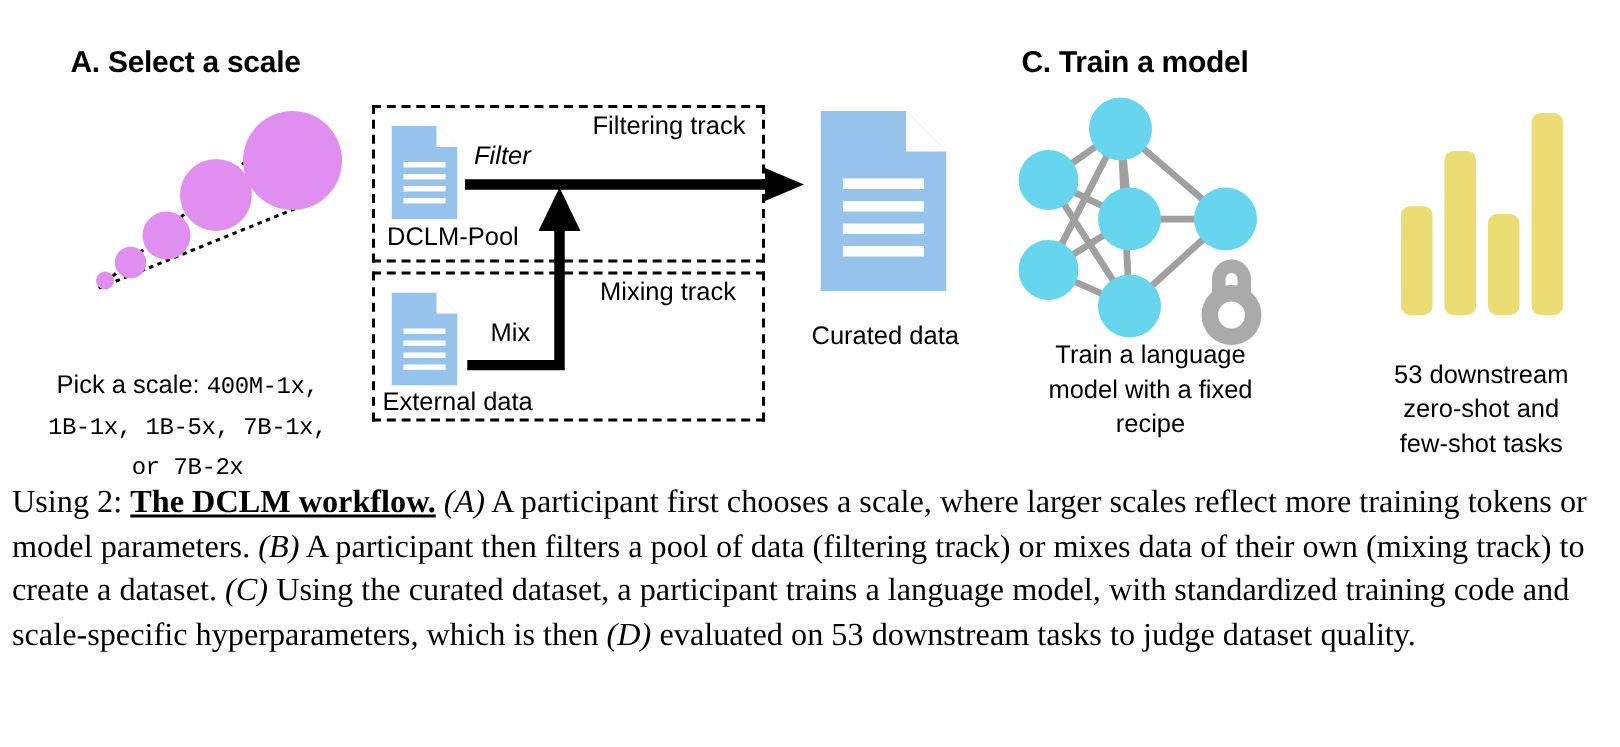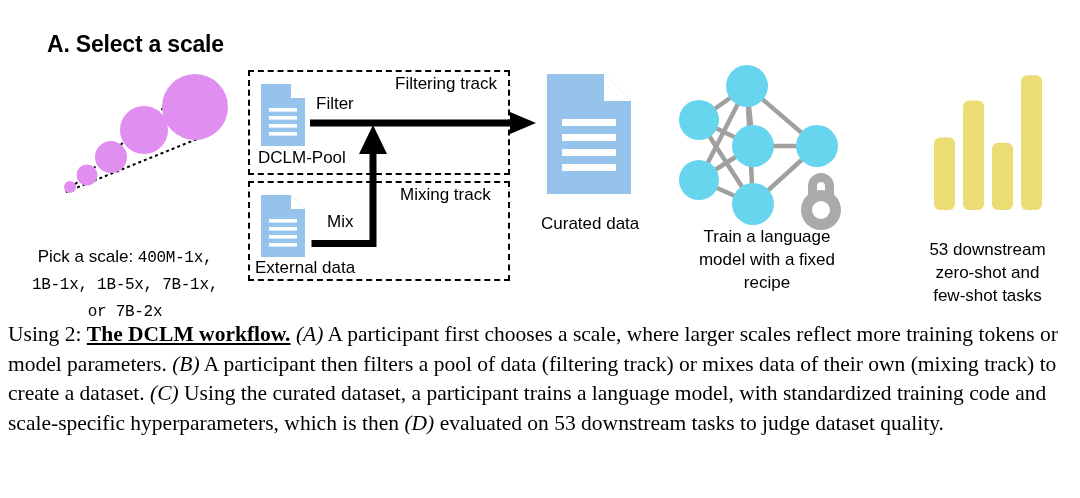--- a/index.html
+++ b/index.html
@@ -1,19 +1,19 @@
 <!DOCTYPE html>
 <html><head>
 <meta charset="utf-8">
 <style>
   html,body{margin:0;padding:0;background:#ffffff;}
   body{width:1080px;height:498px;font-family:"Liberation Sans",sans-serif;color:#000;overflow:hidden;}
   #fig{position:relative;width:1080px;height:498px;}
 
-  .panel-title{position:absolute;font-weight:bold;font-size:23px;letter-spacing:-0.2px;white-space:nowrap;}
+  .panel-title{position:absolute;font-weight:bold;font-size:20px;letter-spacing:-0.2px;white-space:nowrap;}
 
   .caption-txt{position:absolute;left:8px;top:320px;width:1064px;
     font-family:"Liberation Serif",serif;font-size:21.5px;line-height:29.5px;text-align:left;}
   .caption-txt b{font-weight:bold;text-decoration:underline;}
   .caption-txt i{font-style:italic;}
 
   .sub-label{position:absolute;font-size:17px;line-height:23px;text-align:center;white-space:pre-line;}
 
   .mono{font-family:"Liberation Mono",monospace;font-size:16px;letter-spacing:-0.3px;}
 
@@ -65,21 +65,21 @@
       <path d="M0 0 H30 L44 14 V62 H0 Z" fill="#96c3ec"></path>
       <path d="M30 0 L44 14 H30 Z" fill="#ffffff"></path>
       <rect x="8" y="24" width="28" height="3.6" fill="#ffffff"></rect>
       <rect x="8" y="32" width="28" height="3.6" fill="#ffffff"></rect>
       <rect x="8" y="40" width="28" height="3.6" fill="#ffffff"></rect>
       <rect x="8" y="48" width="28" height="3.6" fill="#ffffff"></rect>
     </svg>
   </div>
   <div class="doc-lbl" style="left:258px;top:148px;">DCLM-Pool</div>
 
-  <div class="arrow-lbl" style="left:316px;top:94px;">Filter</div>
+  <div class="arrow-lbl" style="left:316px;top:94px;font-style:italic;">Filter</div>
 
   <div class="abs" style="left:310px;top:110px;">
     <svg width="226" height="26" viewBox="0 0 226 26">
       <line x1="0" y1="13" x2="204" y2="13" stroke="#000" stroke-width="7"></line>
       <polygon points="200,2 226,13 200,24" fill="#000"></polygon>
     </svg>
   </div>
 
   <div class="abs" style="left:261px;top:195px;">
     <svg width="44" height="62" viewBox="0 0 44 62">
@@ -107,20 +107,21 @@
       <path d="M0 0 H57 L84 27 V120 H0 Z" fill="#96c3ec"></path>
       <path d="M57 0 L84 27 H57 Z" fill="#ffffff"></path>
       <rect x="15" y="45" width="54" height="7" fill="#ffffff"></rect>
       <rect x="15" y="60" width="54" height="7" fill="#ffffff"></rect>
       <rect x="15" y="75" width="54" height="7" fill="#ffffff"></rect>
       <rect x="15" y="90" width="54" height="7" fill="#ffffff"></rect>
     </svg>
   </div>
   <div class="doc-lbl" style="left:541px;top:214px;">Curated data</div>
 
+  <div class="panel-title" style="left:681px;top:31px;">C. Train a model</div>
 
   <div class="abs" style="left:675px;top:62px;">
     <svg width="180" height="170" viewBox="0 0 180 170">
       <g stroke="#a0a0a0" stroke-width="4.5" fill="none">
         <line x1="24" y1="58" x2="72" y2="24"></line>
         <line x1="24" y1="58" x2="78" y2="84"></line>
         <line x1="24" y1="58" x2="78" y2="142"></line>
         <line x1="24" y1="118" x2="72" y2="24"></line>
         <line x1="24" y1="118" x2="78" y2="84"></line>
         <line x1="24" y1="118" x2="78" y2="142"></line>

